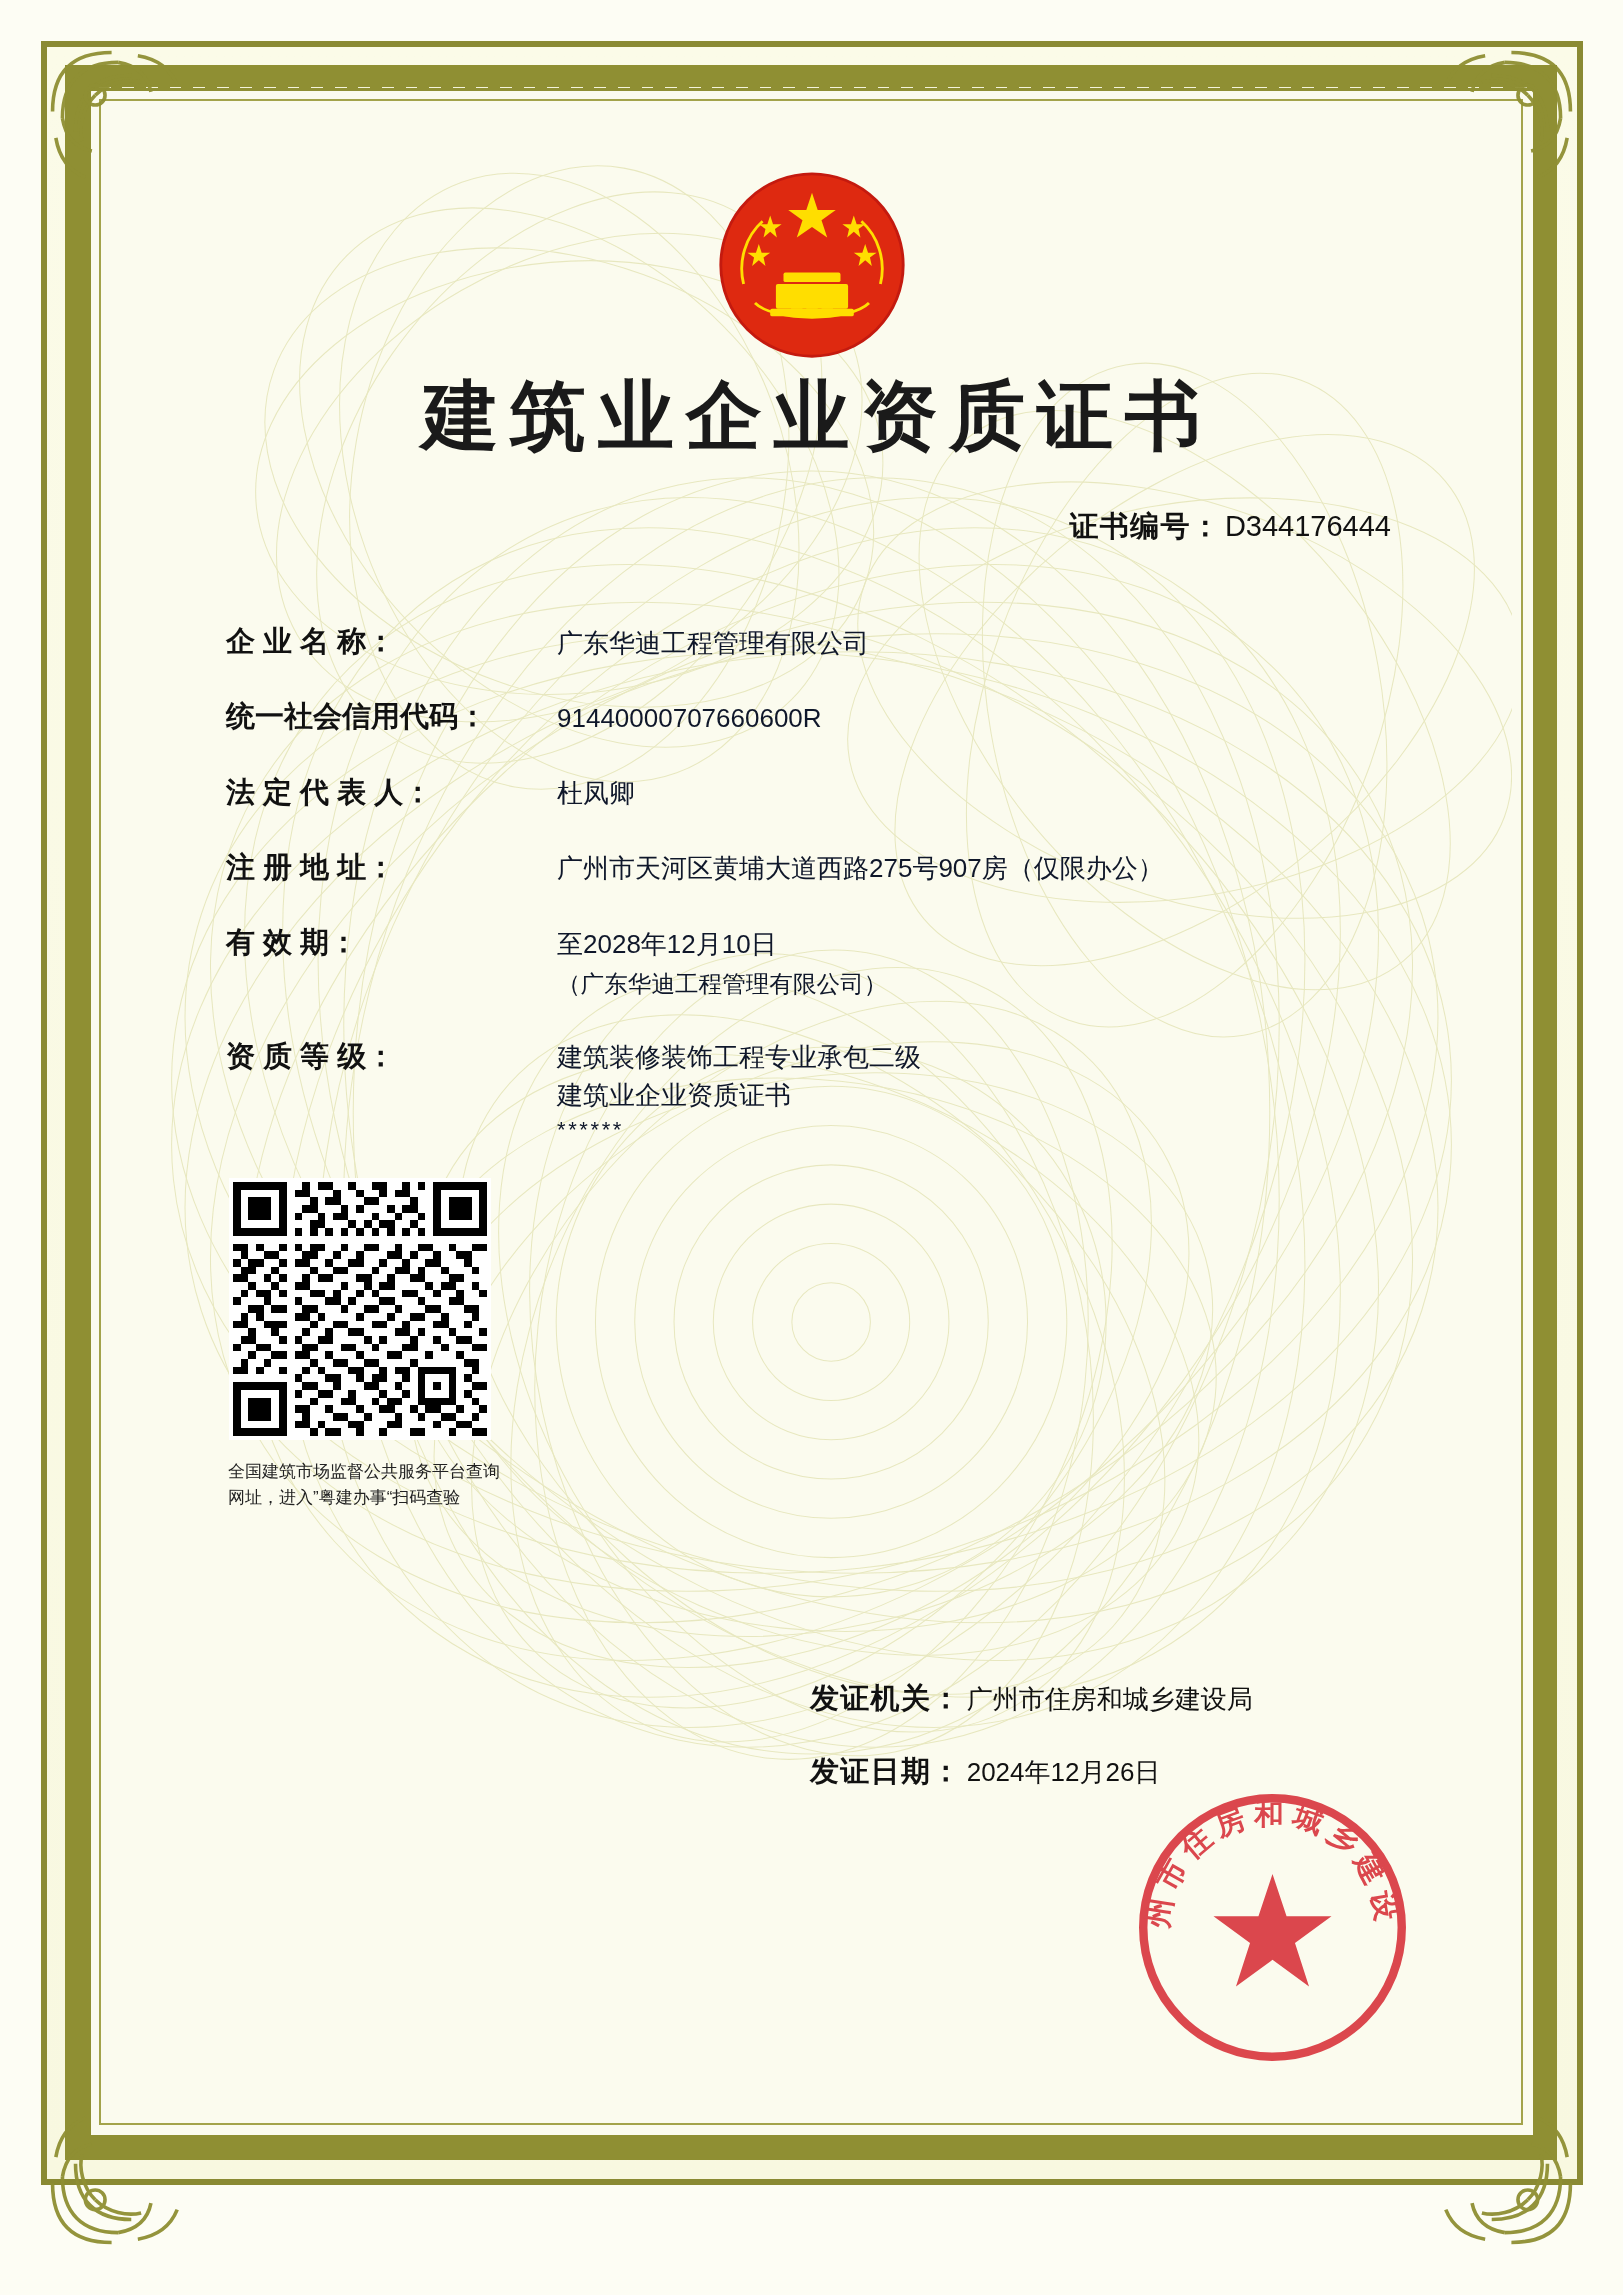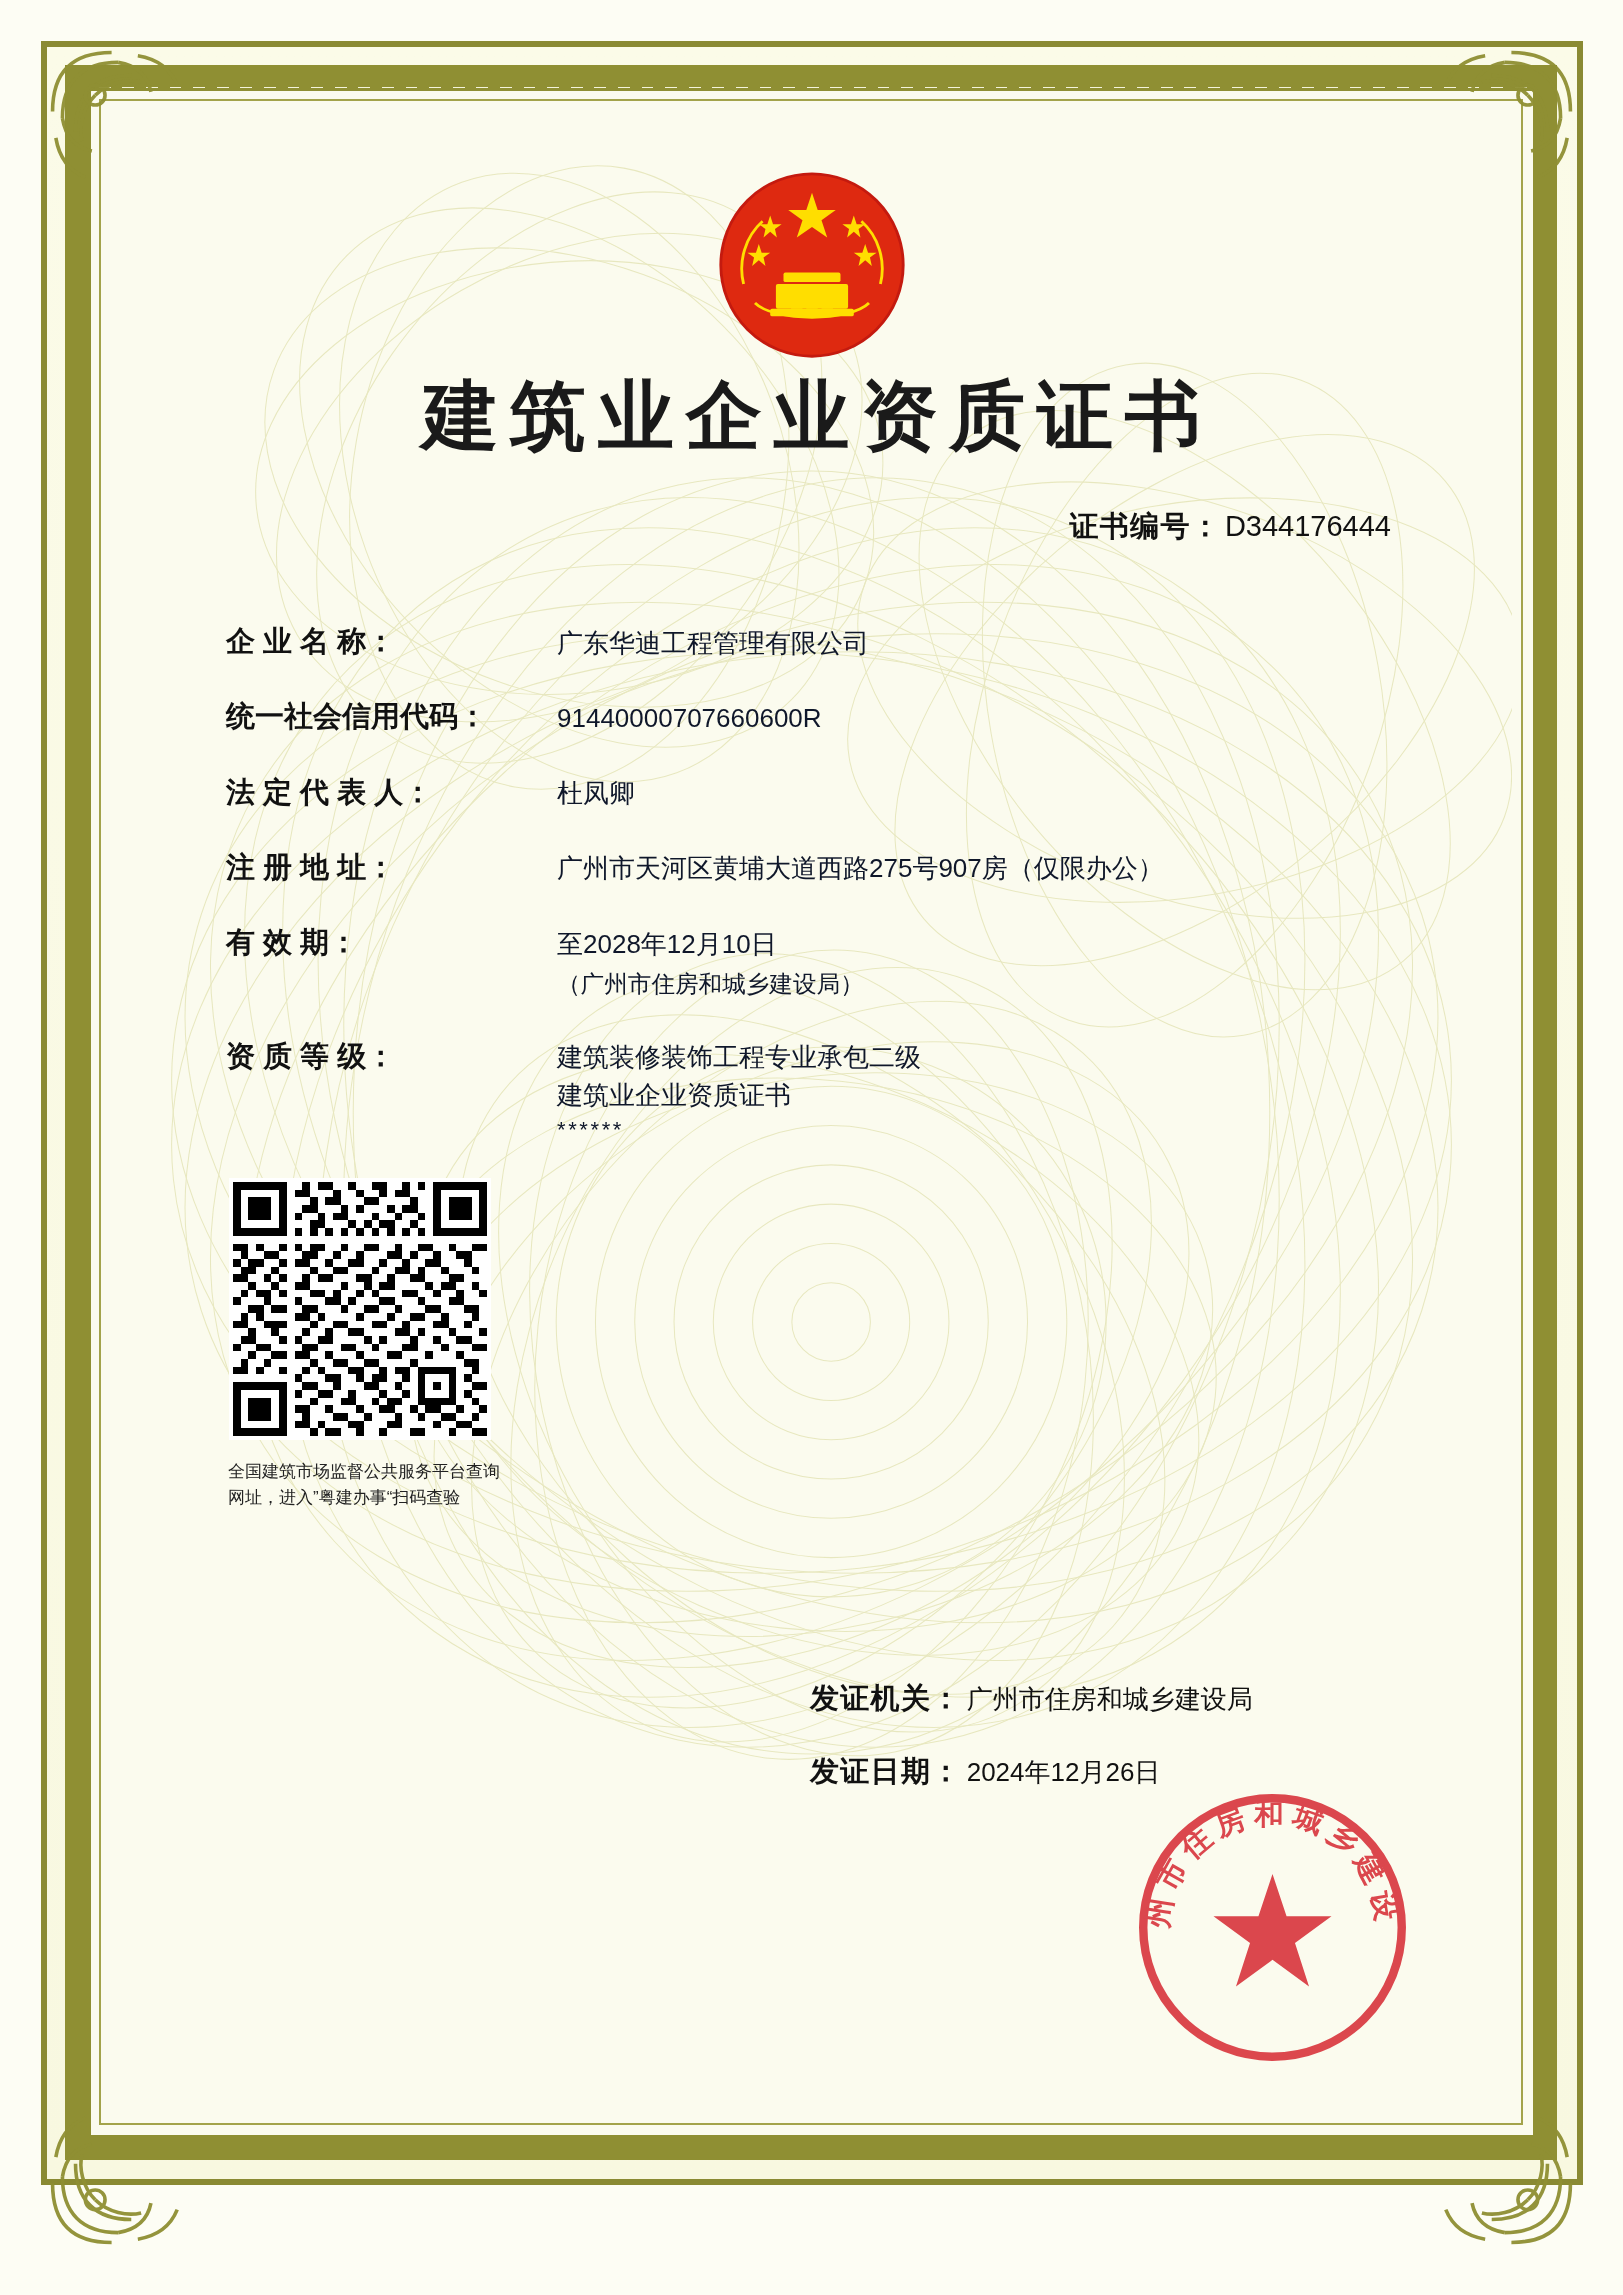--- a/index.html
+++ b/index.html
@@ -407,21 +407,21 @@
 
       <div class="field-row">
         <div class="field-label">注 册 地 址：</div>
         <div class="field-value">广州市天河区黄埔大道西路275号907房（仅限办公）</div>
       </div>
 
       <div class="field-row">
         <div class="field-label">有 效 期：</div>
         <div class="field-value">
           <span>至2028年12月10日</span>
-          <span class="sub">（广州市住房和城乡建设局）</span>
+          <span class="sub">（广东华迪工程管理有限公司）</span>
         </div>
       </div>
 
       <div class="field-row">
         <div class="field-label">资 质 等 级：</div>
         <div class="field-value">
           <span>建筑装修装饰工程专业承包二级</span>
           <span class="line2">建筑业企业资质证书</span>
           <span class="stars">******</span>
         </div>

